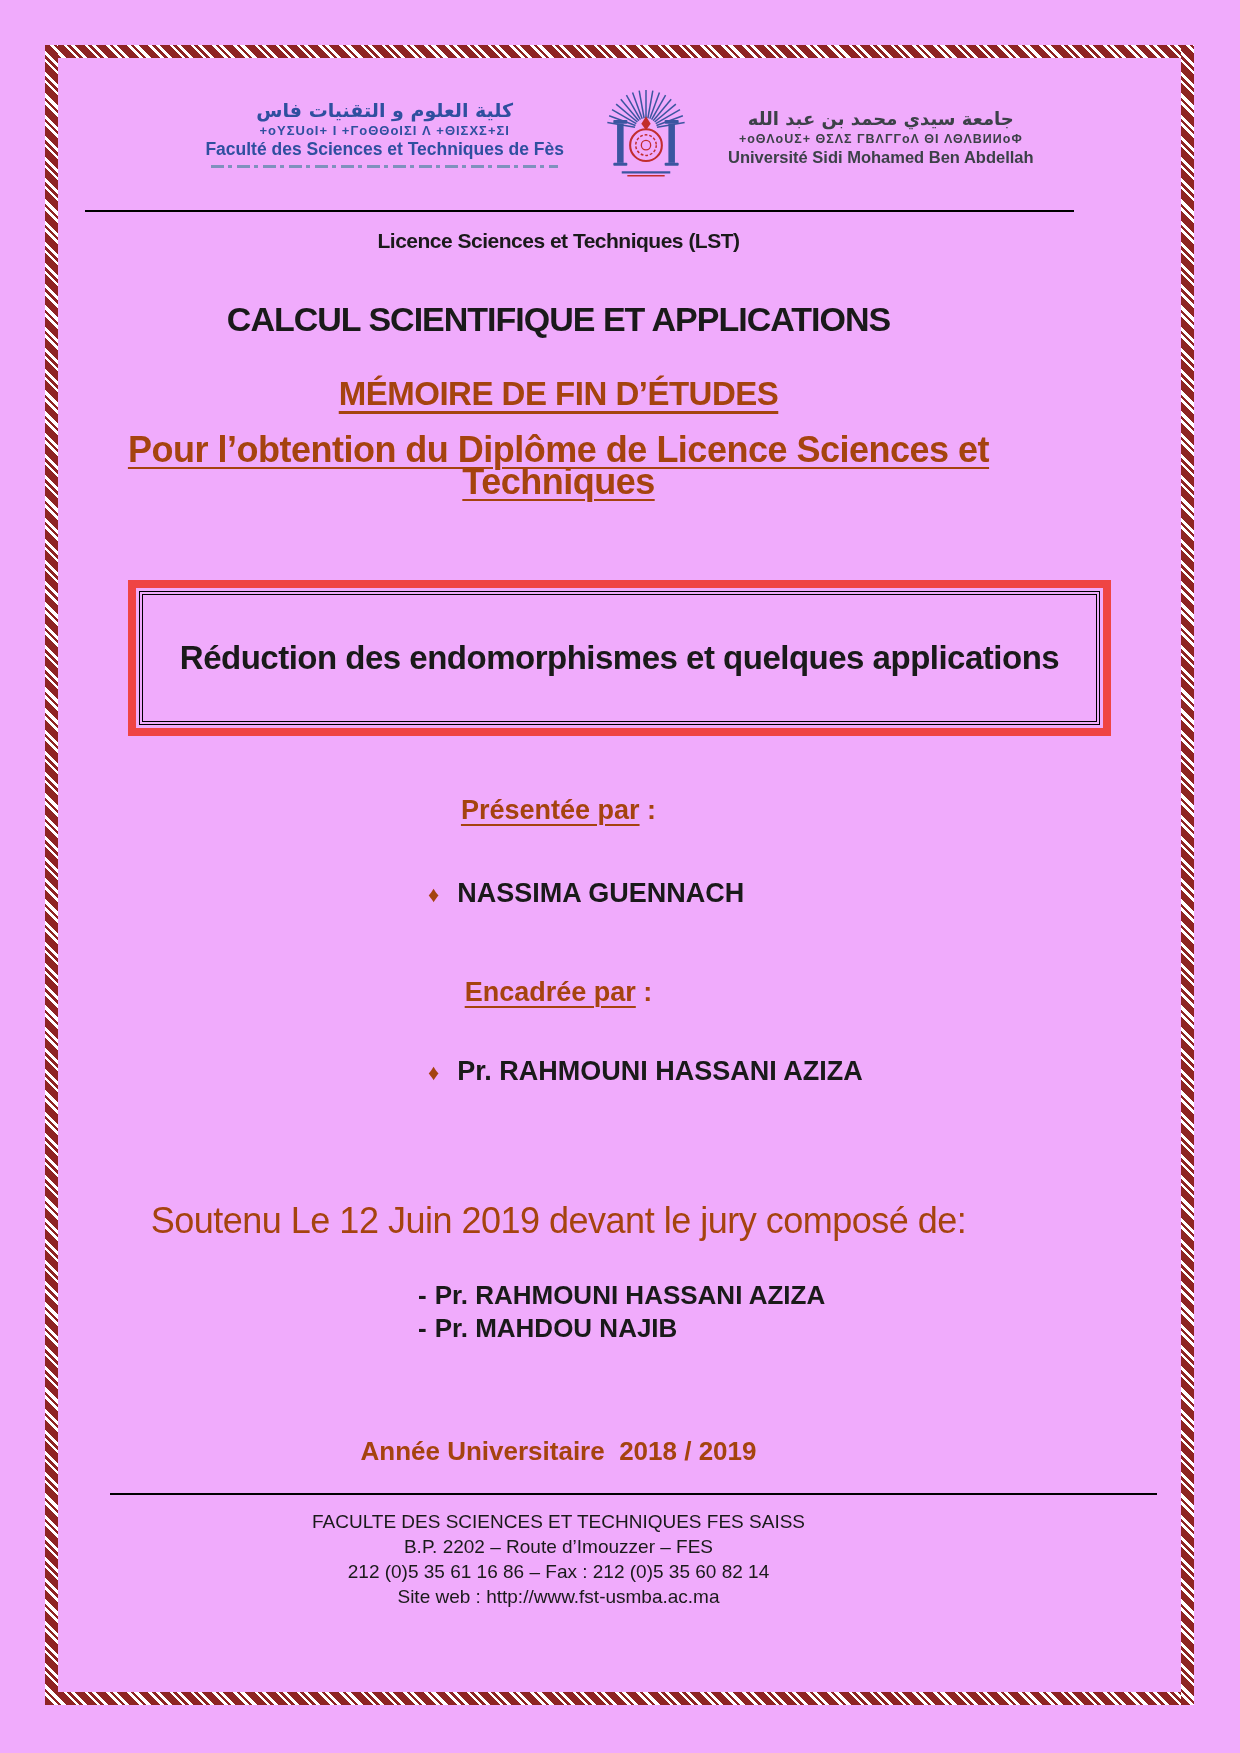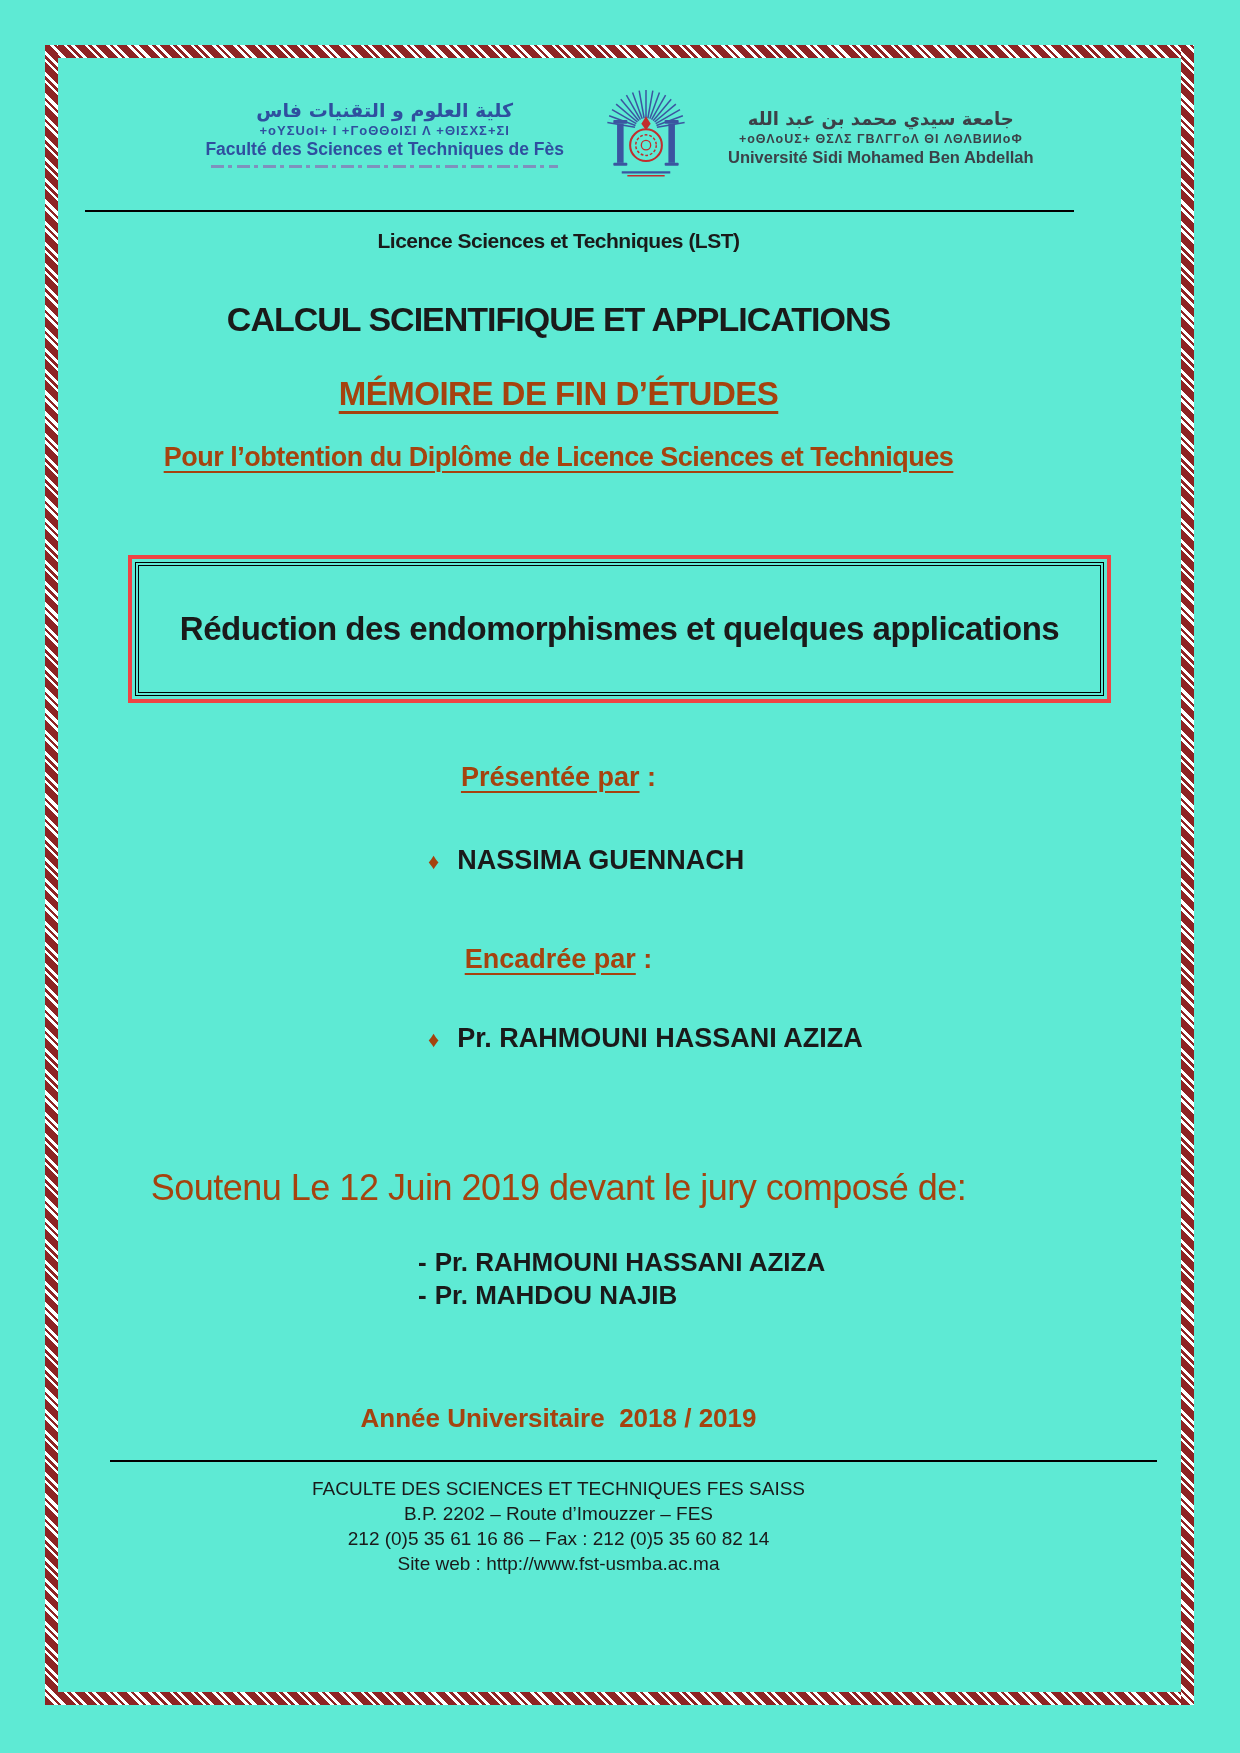--- a/index.html
+++ b/index.html
@@ -1,16 +1,16 @@
 <!DOCTYPE html>
 <html><head>
 <meta charset="utf-8">
 <style>
   html,body{margin:0;padding:0;background:#fff;}
-  .page{position:relative;width:1240px;height:1753px;background:#5eead4;overflow:hidden;
+  .page{position:relative;width:1240px;height:1753px;background:#f0abfc;overflow:hidden;
         font-family:"Liberation Sans",sans-serif;color:#1a1a1a;}
   
   .stripe{position:absolute;background:repeating-linear-gradient(45deg,
           #8e2424 0px,#8e2424 7px,#ffffff 7px,#ffffff 9.5px,
           #8e2424 9.5px,#8e2424 12px,#ffffff 12px,#ffffff 15px);}
   .b-top{left:45px;right:46px;top:45px;height:13px;}
   .b-bottom{left:45px;right:46px;bottom:48px;height:13px;}
   .b-left{left:45px;top:45px;bottom:48px;width:13px;}
   .b-right{right:46px;top:45px;bottom:48px;width:13px;}
   .content{position:absolute;left:58px;right:59px;top:58px;bottom:61px;}
@@ -32,24 +32,24 @@
   .rule1{height:2px;background:#000;margin:28px 107px 0 27px;}
   .rule2{height:2px;background:#000;margin:26px 24px 0 52px;}
 
   
   .tcol{padding-right:122px;text-align:center;}
 
   .t-program{margin-top:10px;font-size:21px;line-height:37px;font-weight:bold;letter-spacing:-0.5px;}
   .t-specialty{margin-top:40px;font-size:34px;line-height:41px;font-weight:bold;letter-spacing:-1px;}
   .t-doctype{margin-top:34px;font-size:33px;line-height:40px;font-weight:bold;color:#a5430f;
              text-decoration:underline;text-decoration-thickness:2.5px;text-underline-offset:6px;letter-spacing:-0.5px;}
-  .t-purpose{margin-top:27px;font-size:27px;line-height:32px;font-weight:bold;color:#a5430f;
+  .t-purpose{margin-top:20px;font-size:36px;line-height:32px;font-weight:bold;color:#a5430f;
              text-decoration:underline;text-decoration-thickness:2px;text-underline-offset:5px;letter-spacing:-0.5px;}
 
-  .box-outer{margin:82px 70px 0 70px;border:4px solid #ef4444;}
+  .box-outer{margin:82px 70px 0 70px;border:8px solid #ef4444;}
   .box-inner{margin:3px;border:4px double #000;padding:44px 14px;text-align:center;}
   .box-title{font-size:33px;font-weight:bold;letter-spacing:-0.5px;}
 
   .lbl{margin-top:56px;font-size:27px;line-height:36px;font-weight:bold;color:#a5430f;}
   .lbl .u{text-decoration:underline;text-decoration-thickness:2px;text-underline-offset:5px;}
   .lbl2{margin-top:62px;}
   .bullet-line{margin-top:48px;font-size:27px;line-height:34px;font-weight:bold;text-align:left;padding-left:370px;}
   .bullet-line .dia{color:#a5430f;font-size:22px;margin-right:18px;}
   .bullet-line2{margin-top:44px;}
 

